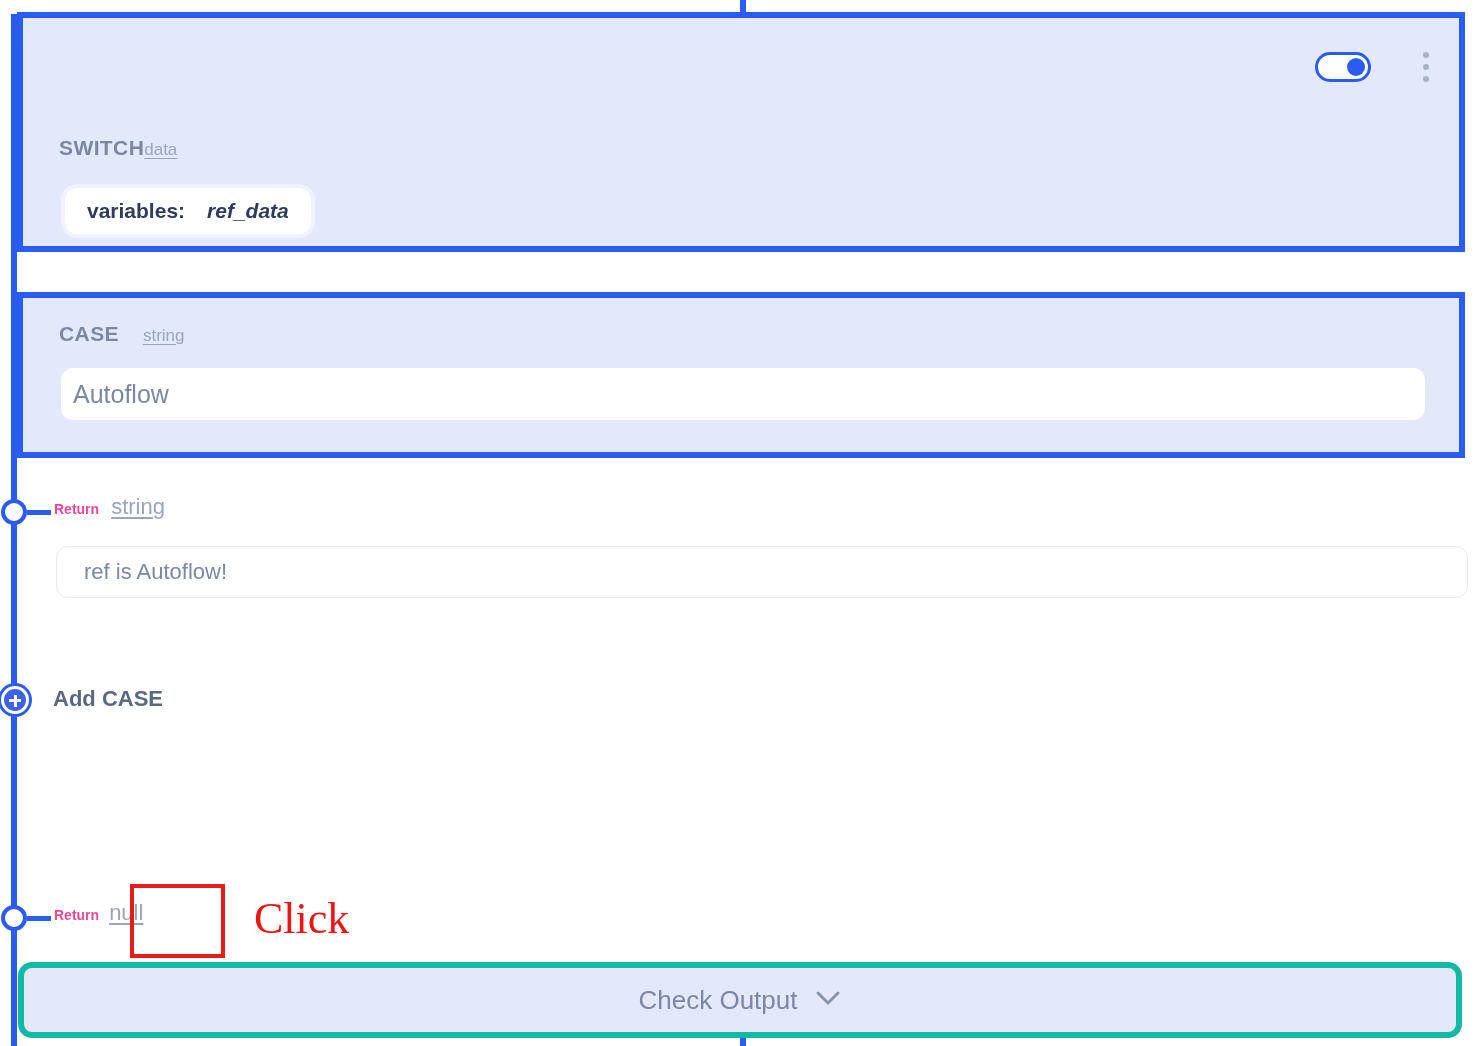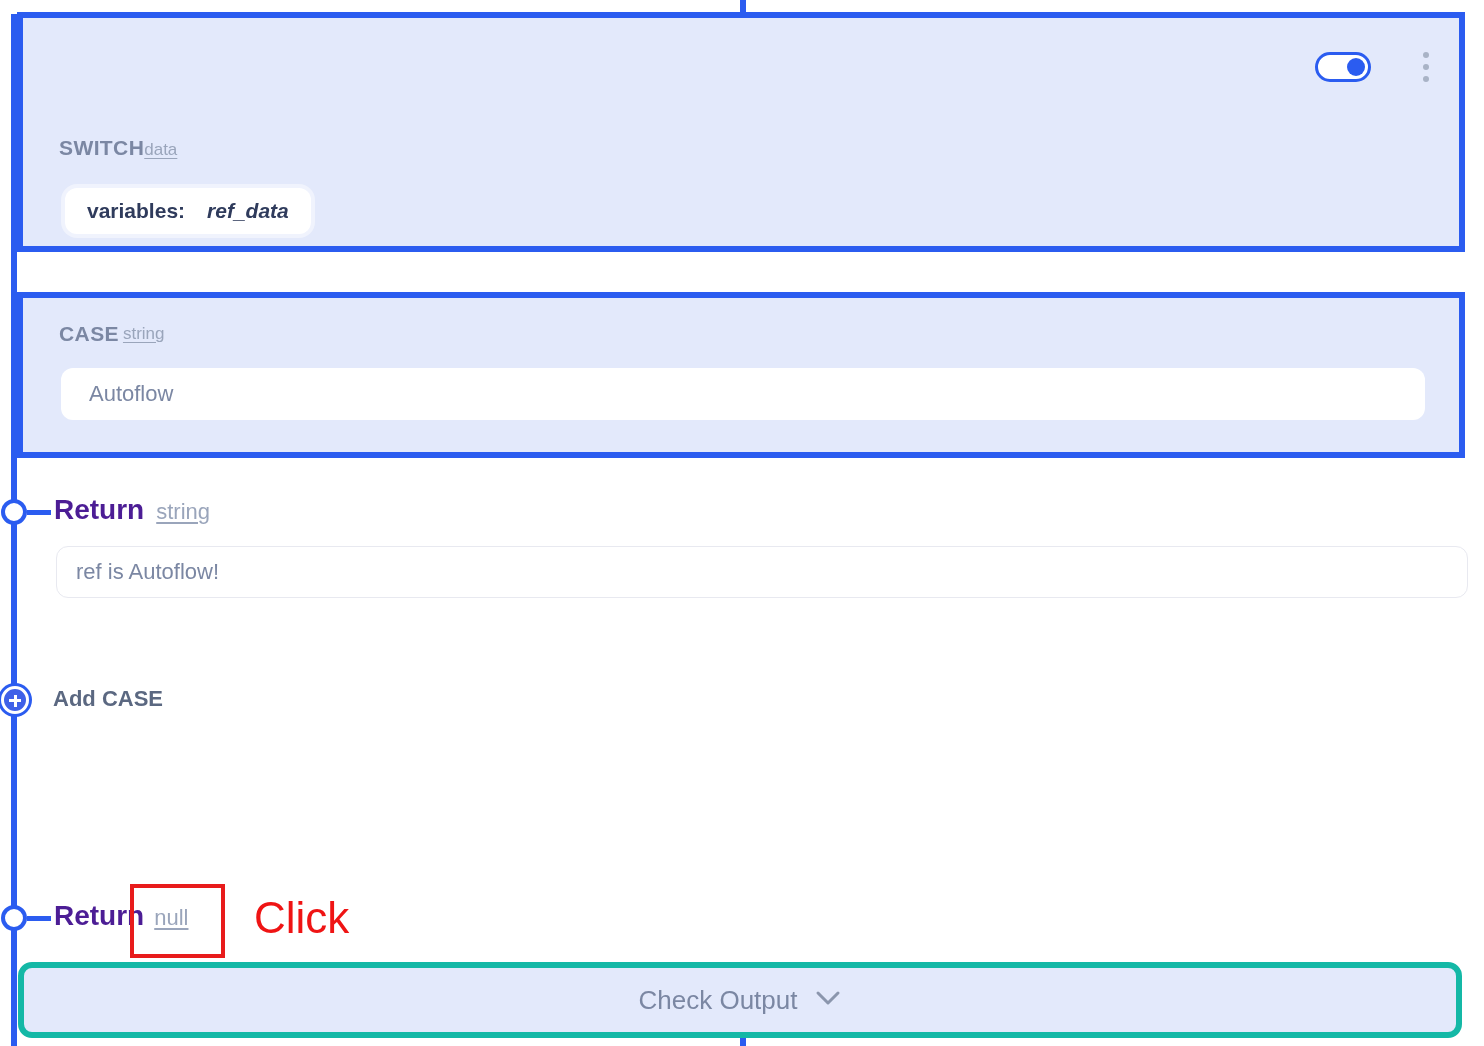--- a/index.html
+++ b/index.html
@@ -139,53 +139,53 @@
     background: #a9b3c6;
   }
 
   
   .case-panel {
     left: 17px; top: 292px; width: 1448px; height: 166px;
   }
   .case-label-row {
     position: absolute;
     left: 36px; top: 24px;
-    display: flex; align-items: center; gap: 4px;
+    display: flex; align-items: flex-end; gap: 24px;
   }
   .case-input {
     position: absolute;
     left: 38px; top: 70px;
     width: 1364px; height: 52px;
     background: #ffffff;
     border: none;
     border-radius: 12px;
     font-family: "Liberation Sans", sans-serif;
-    font-size: 22px;
+    font-size: 25px;
     color: #7b87a3;
-    padding: 0 28px;
+    padding: 0 12px;
     outline: none;
   }
 
   
   .return-row-1 { position: absolute; left: 54px; top: 494px;
     display: flex; align-items: baseline; gap: 12px; }
-  .ret-kw { font-size: 28px; font-weight: bold; color: #4c1d95; }
+  .ret-kw { font-size: 14px; font-weight: bold; color: #ec4899; }
   .ret-type { font-size: 22px; color: #9aa5bb; text-decoration: underline;
     text-underline-offset: 3px; cursor: pointer; }
   .return-input-1 {
     position: absolute;
     left: 56px; top: 546px;
     width: 1412px; height: 52px;
     background: #ffffff;
     border: 1px solid #e8e9f0;
     border-radius: 12px;
     font-family: "Liberation Sans", sans-serif;
     font-size: 22px;
     color: #7b87a3;
-    padding: 0 19px;
+    padding: 0 27px;
     outline: none;
   }
 
   
   .rail-dot {
     position: absolute;
     width: 26px; height: 26px;
     border-radius: 50%;
     background: #ffffff;
     border: 4px solid #2b5cf0;
@@ -247,21 +247,21 @@
     width: 95px; height: 74px;
     border: 4px solid #e81b1b;
     background: transparent;
     pointer-events: none;
   }
   .click-label {
     position: absolute;
     left: 254px; top: 893px;
     font-size: 44px;
     color: #ef1414;
-    font-family: Liberation Sans, sans-serif;
+    font-family: Liberation Serif, serif;
   }
 
   
   .check-bar {
     position: absolute;
     left: 18px; top: 962px;
     width: 1444px; height: 76px;
     background: #e3e9fb;
     border: 6px solid #14b8a6;
     border-radius: 14px;

